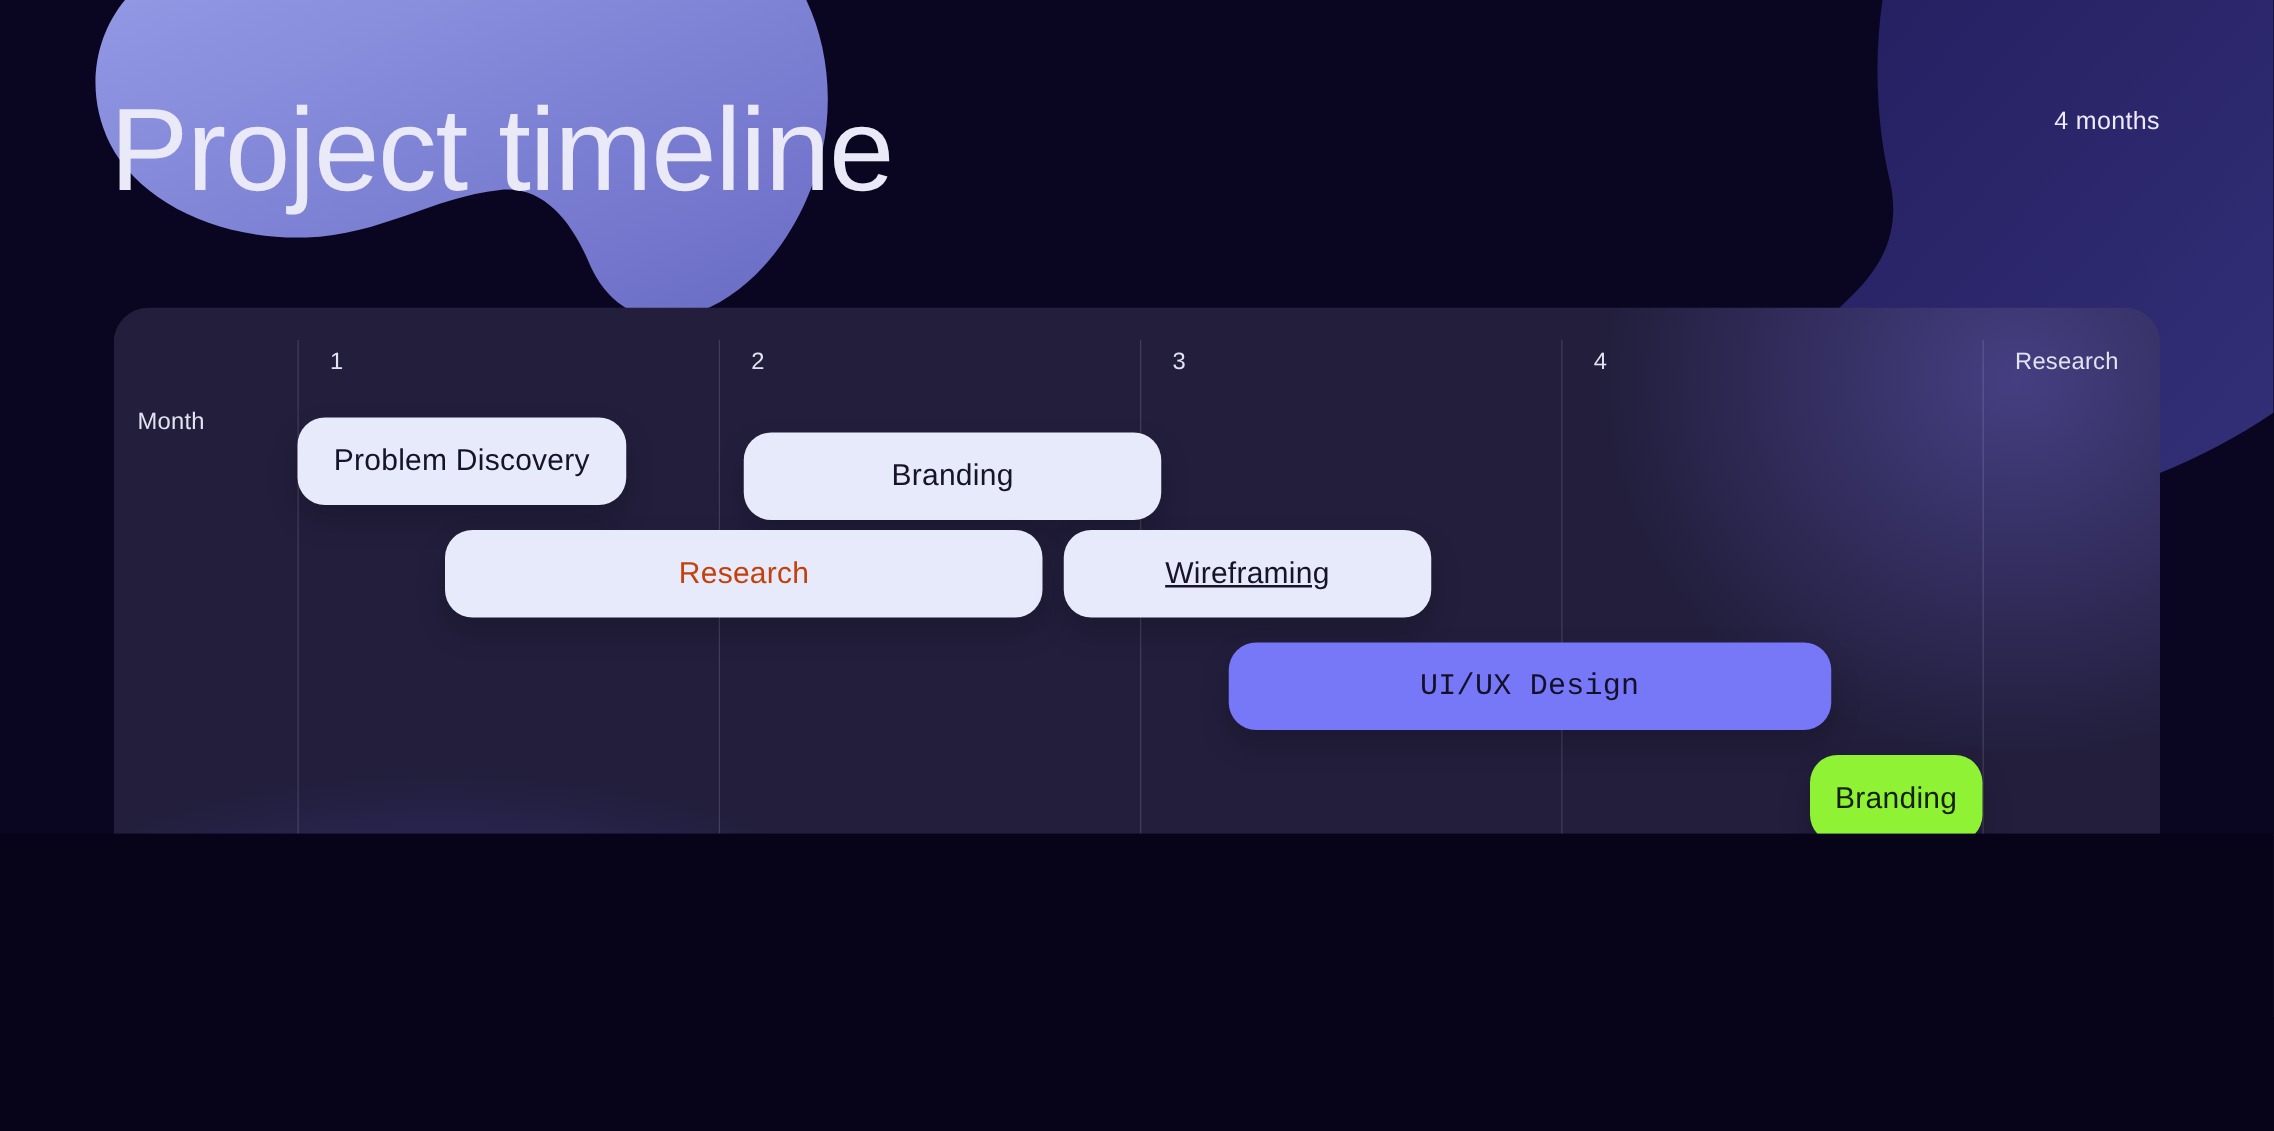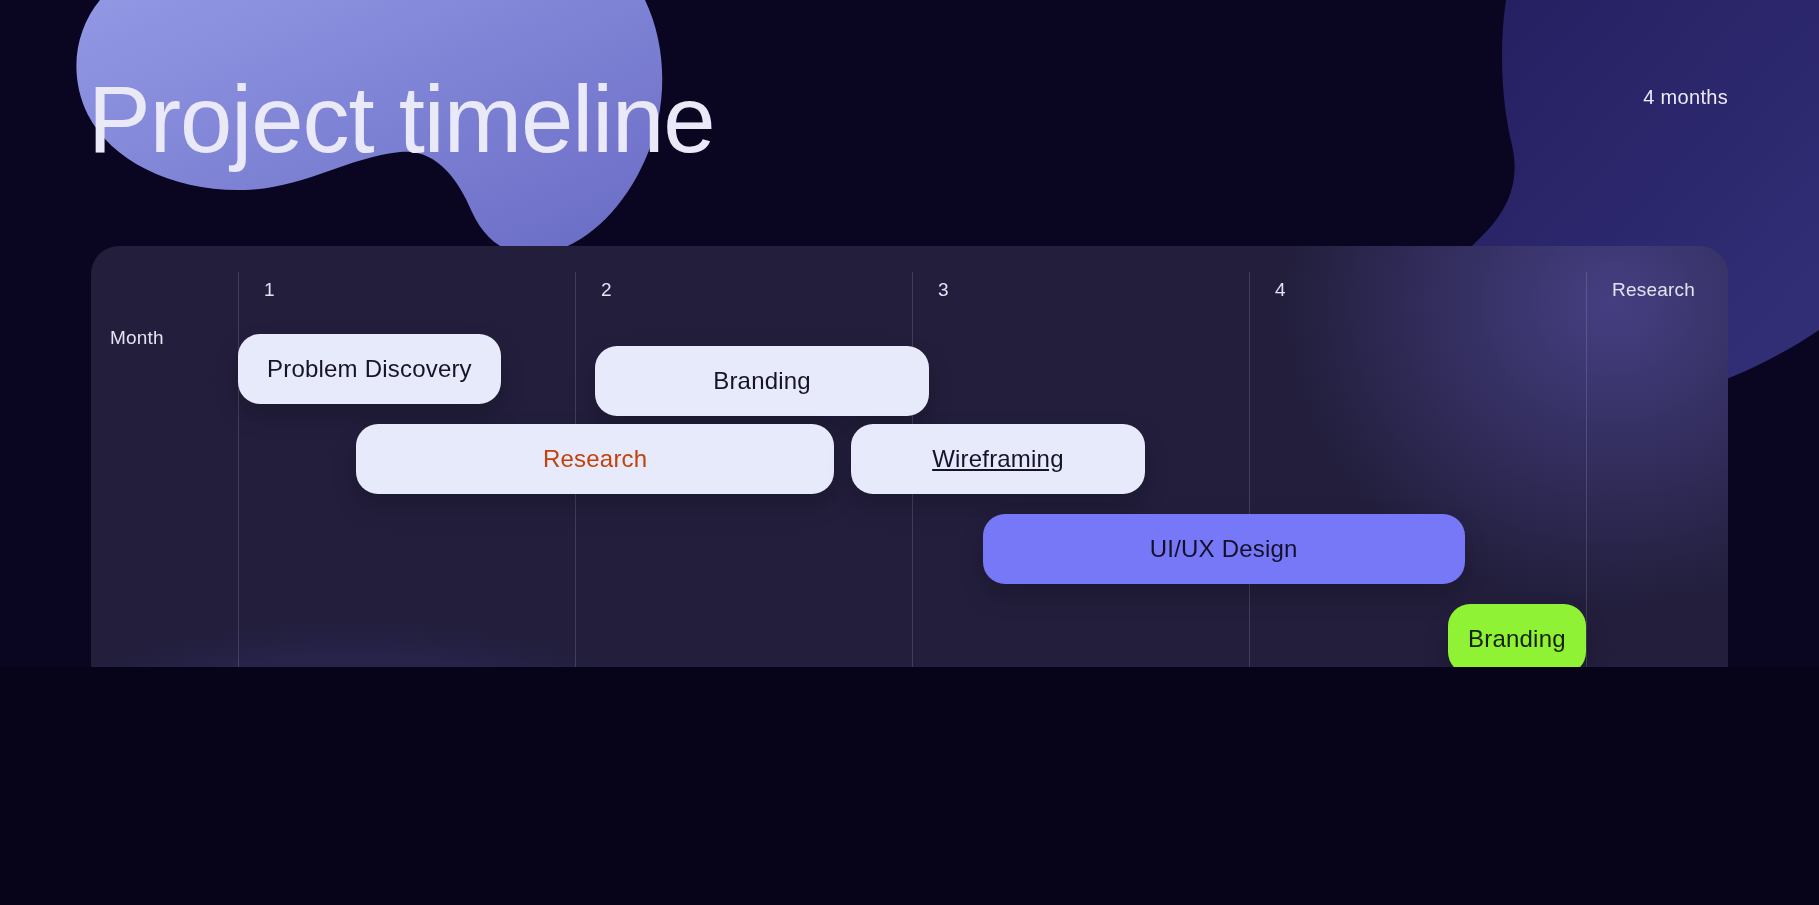--- a/index.html
+++ b/index.html
@@ -107,18 +107,18 @@
         <div class="col-line" style="left: 1158px;"></div>
         <div class="col-label" style="left: 1184px;">4</div>
         <div class="col-line" style="left: 1495px;"></div>
         <div class="col-label" style="left: 1521px;">Research</div>
       </div>
     <div id="bars">
         <div class="task-bar" style="left: 147px; width: 262.86px; top: 88px; background: rgb(231, 234, 250); color: rgb(23, 19, 42);">Problem Discovery</div>
         <div class="task-bar" style="left: 504.22px; width: 333.63px; top: 100px; background: rgb(231, 234, 250); color: rgb(23, 19, 42);">Branding</div>
         <div class="task-bar" style="left: 264.95px; width: 478.54px; top: 178px; background: rgb(231, 234, 250); color: #c2410c;">Research</div>
         <div class="task-bar" style="left: 760.34px; width: 293.19px; top: 178px; background: rgb(231, 234, 250); color: rgb(23, 19, 42); text-decoration: underline;">Wireframing</div>
-        <div class="task-bar" style="left: 891.77px; width: 481.91px; top: 268px; background: rgb(118, 120, 248); color: rgb(20, 16, 40);">UI/UX Design</div>
+        <div class="task-bar" style="left: 891.77px; width: 481.91px; top: 268px; background: rgb(118, 120, 248); color: rgb(20, 16, 40); font-family: Liberation Mono, monospace;">UI/UX Design</div>
         <div class="task-bar" style="left: 1356.83px; width: 138.17px; top: 358px; background: rgb(144, 242, 53); color: rgb(21, 32, 5);">Branding</div>
       </div>
   </section>
 
 </div>
 
 </body></html>

